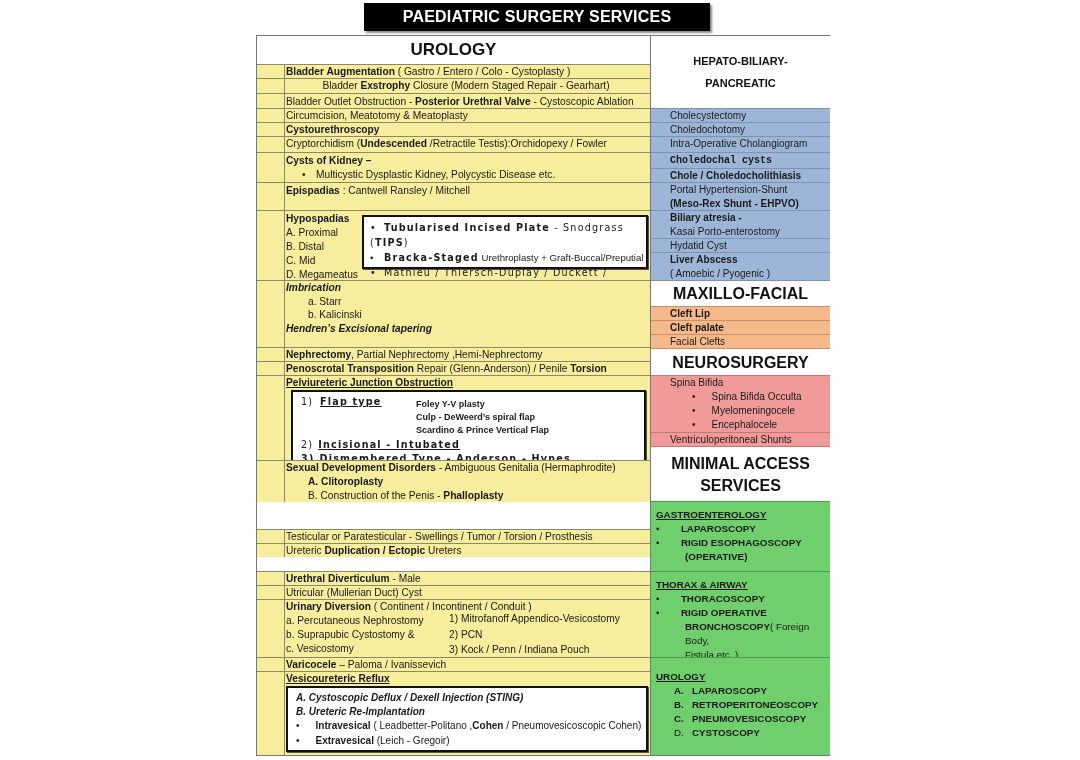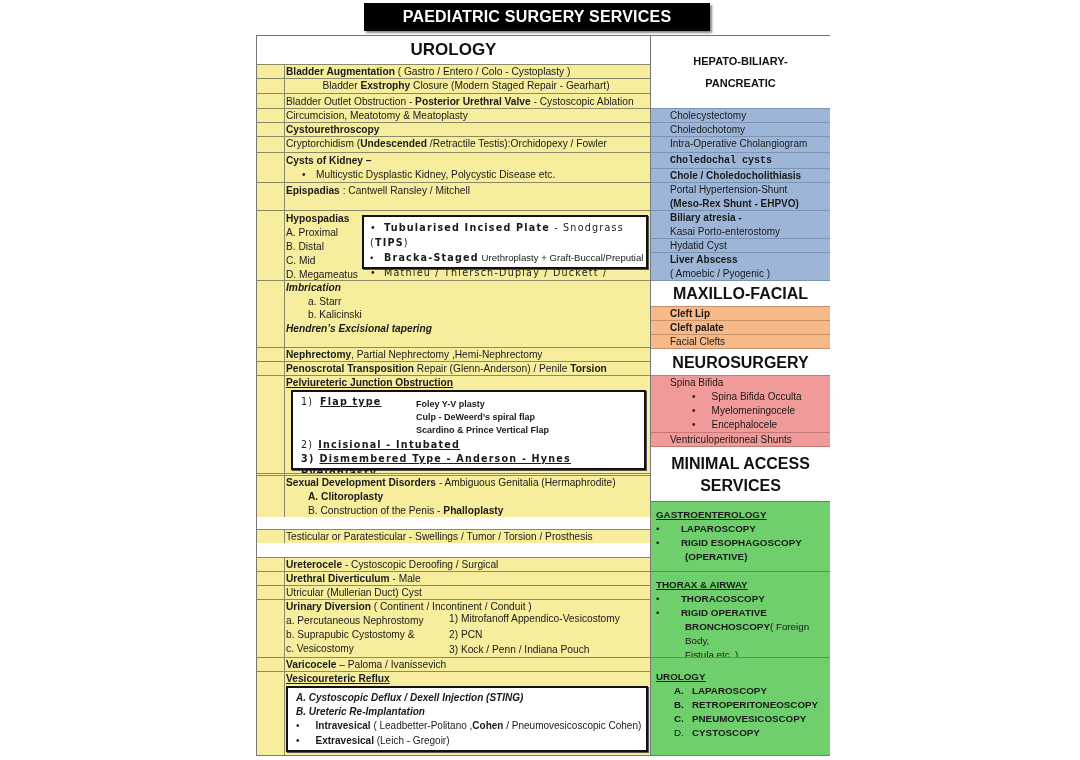--- a/index.html
+++ b/index.html
@@ -142,36 +142,36 @@
         <div style="line-height:14px;"><span class="spaced">2)</span>&nbsp;&nbsp;<b class="spaced u">Incisional - Intubated</b></div>
         <div style="line-height:14px;"><b class="spaced">3)</b>&nbsp;&nbsp;<b class="spaced u">Dismembered Type - Anderson - Hynes Pyeloplasty</b></div>
       </div>
     </div>
 
     <div class="row y" style="top:437px;height:14px;">
       <div class="gutter"></div>
       <div class="cell"><span>Renal / Ureteric /  Vesical Calculi</span></div>
     </div>
 
-    <div class="row y" style="top:439px;height:42px;">
+    <div class="row y" style="top:424px;height:42px;">
       <div class="gutter"></div>
       <div class="cell">
         <div><b>Sexual Development Disorders</b><span>  -  Ambiguous Genitalia (Hermaphrodite)</span></div>
         <div class="ind2"><b>A.   Clitoroplasty</b></div>
         <div class="ind2"><span>B.   Construction of the Penis - </span><b>Phalloplasty</b></div>
       </div>
     </div>
 
     <div class="row y" style="top:493px;height:14px;">
       <div class="gutter"></div>
       <div class="cell"><span>Testicular or Paratesticular - Swellings / Tumor /  Torsion / Prosthesis</span></div>
     </div>
-    <div class="row y" style="top:521px;height:14px;">
-      <div class="gutter"></div>
-      <div class="cell"><b>Ureterocele</b><span> - Cystoscopic  Deroofing / Surgical</span></div>
+    <div class="row y" style="top:507px;height:14px;">
+      <div class="gutter"></div>
+      <div class="cell"><span>Ureteric  </span><b>Duplication /  Ectopic</b><span> Ureters</span></div>
     </div>
     <div class="row y" style="top:535px;height:14px;">
       <div class="gutter"></div>
       <div class="cell"><b>Urethral Diverticulum</b><span> - Male</span></div>
     </div>
     <div class="row y" style="top:549px;height:14px;">
       <div class="gutter"></div>
       <div class="cell"><span>Utricular (Mullerian Duct) Cyst</span></div>
     </div>
 

